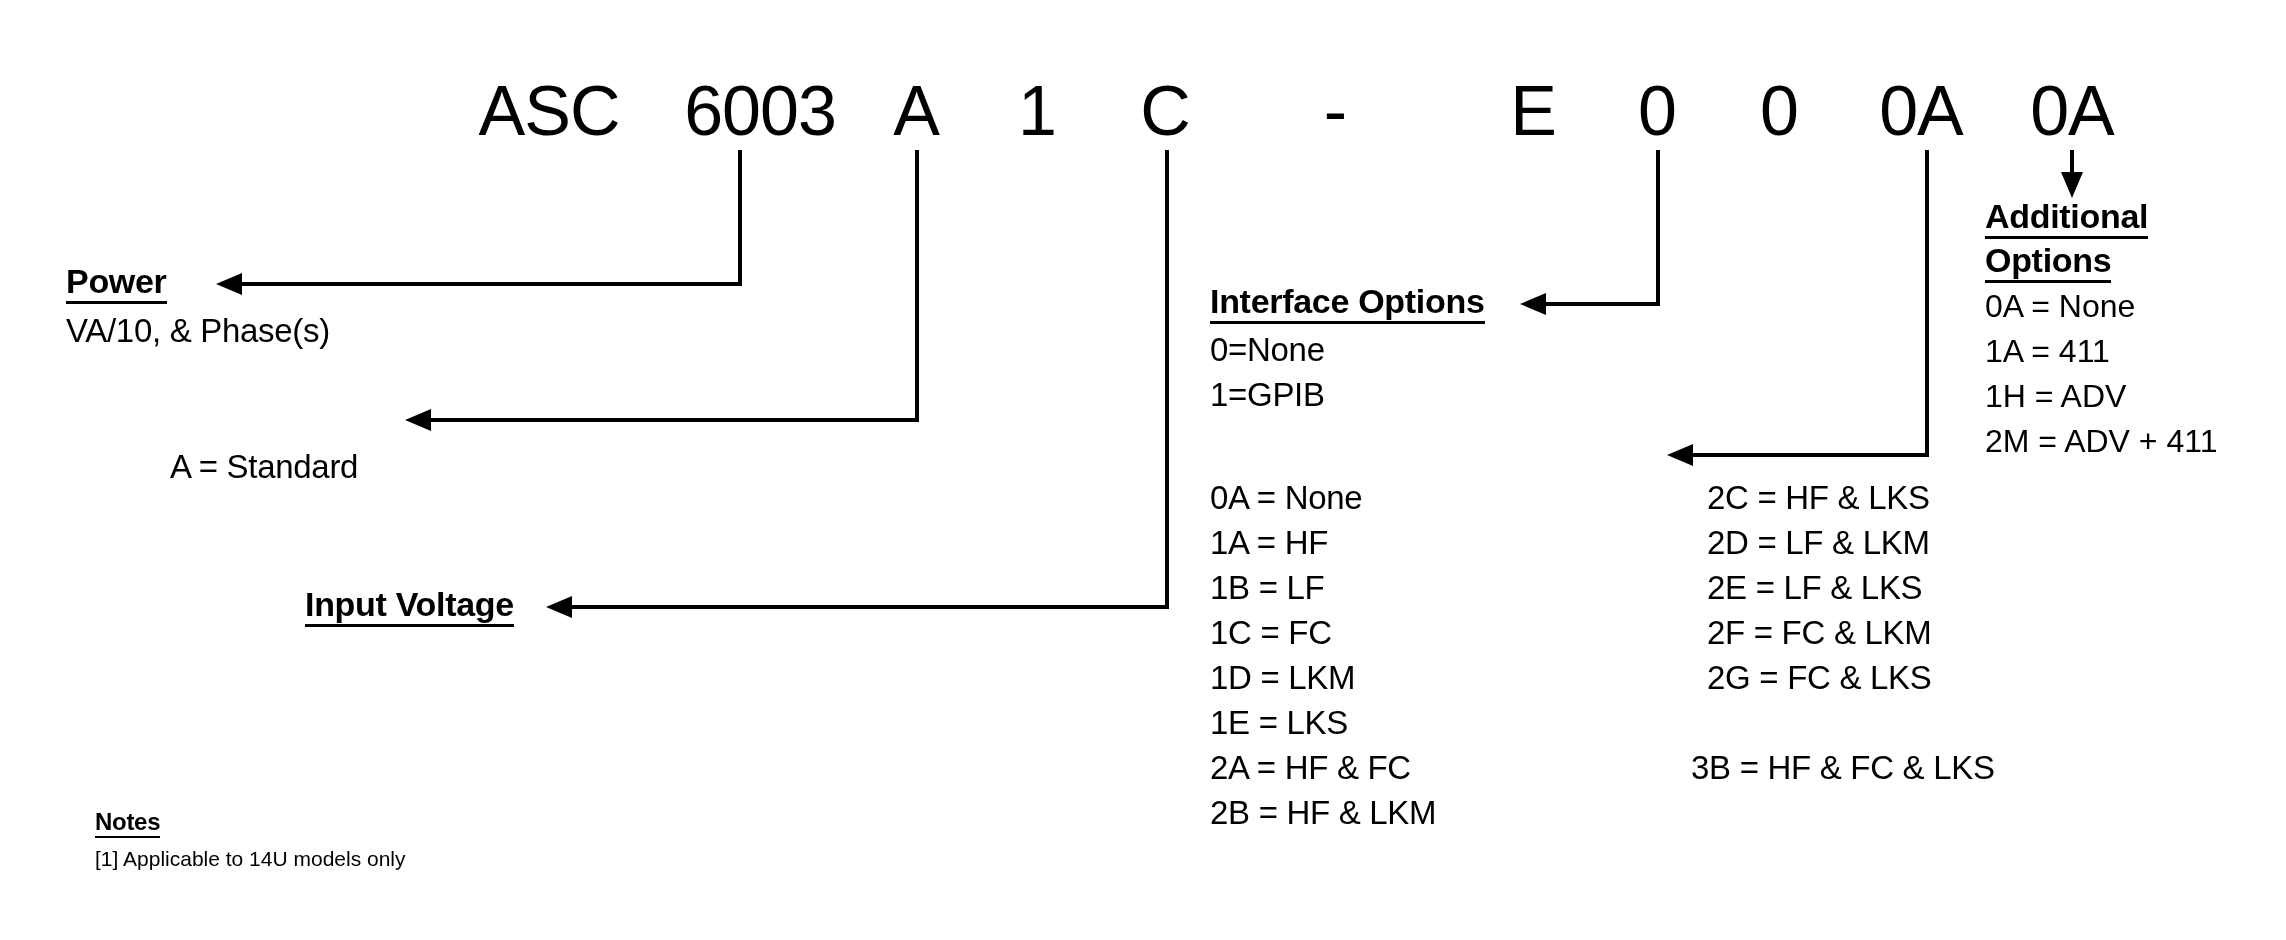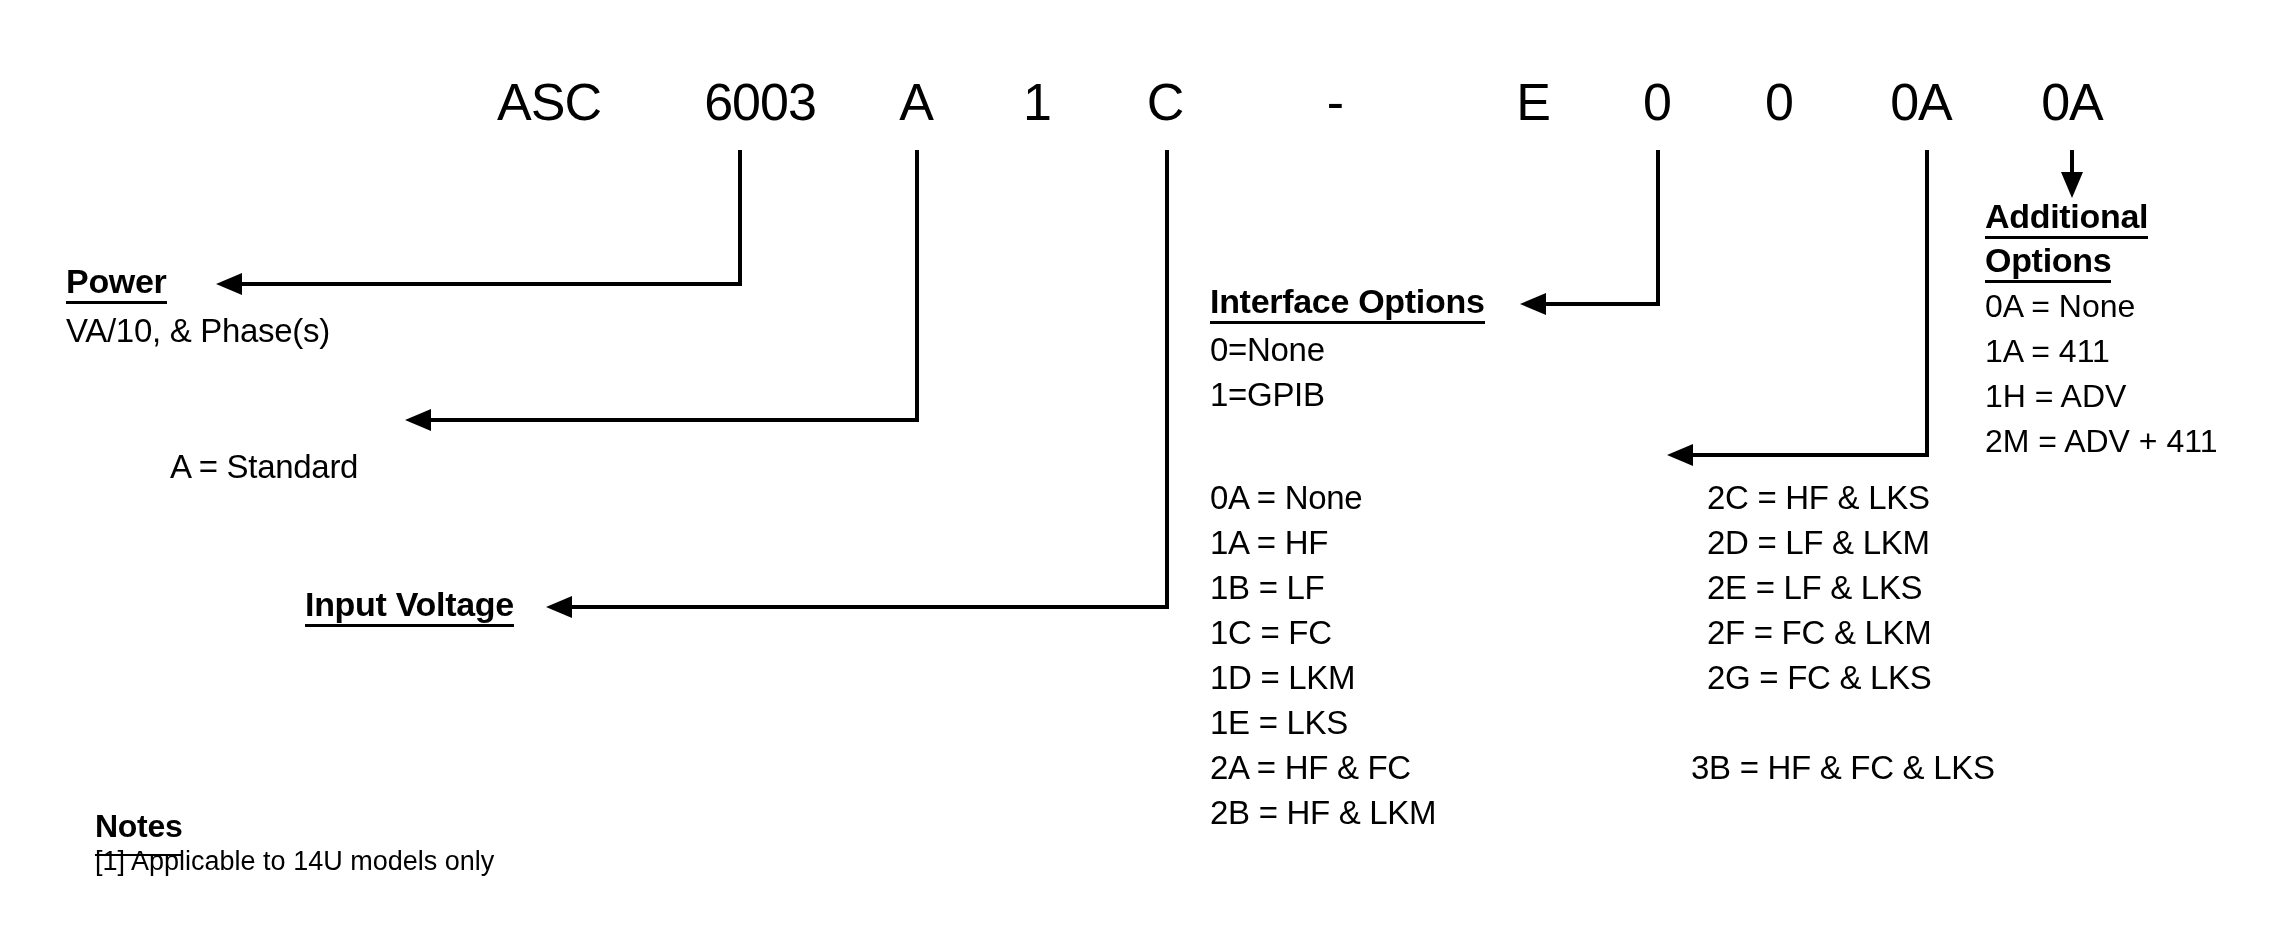--- a/index.html
+++ b/index.html
@@ -7,51 +7,51 @@
     position:relative;
     width:2286px;height:940px;
     background:#ffffff;
     color:#000000;
     font-family:"Liberation Sans", sans-serif;
     overflow:hidden;
   }
   .model-char{
     position:absolute;
     top:76px;
-    font-size:52px;
+    font-size:70px;
     line-height:1;
     letter-spacing:-1px;
     transform:translateX(-50%);
     white-space:pre;
   }
   .heading{
     position:absolute;
     display:inline-block;
     font-weight:bold;
     font-size:34px;
     line-height:1;
     letter-spacing:-0.3px;
     border-bottom:3px solid #000;
     padding-bottom:3px;
     white-space:pre;
   }
   .heading.small{
-    font-size:32px;
+    font-size:24px;
     border-bottom-width:2px;
-    padding-bottom:12px;
+    padding-bottom:2px;
   }
   .body-text{
     position:absolute;
     font-size:33px;
     line-height:1;
     letter-spacing:-0.3px;
     white-space:pre;
   }
   .body-text.wide{letter-spacing:0;font-size:32px;}
-  .body-text.note{font-size:27px;letter-spacing:0;}
+  .body-text.note{font-size:21px;letter-spacing:0;}
   .vline,.hline{position:absolute;background:#000;}
   .arrow-left{
     position:absolute;width:0;height:0;
     border-top:11px solid transparent;
     border-bottom:11px solid transparent;
     border-right:26px solid #000;
   }
   .arrow-down{
     position:absolute;width:0;height:0;
     border-left:11px solid transparent;

